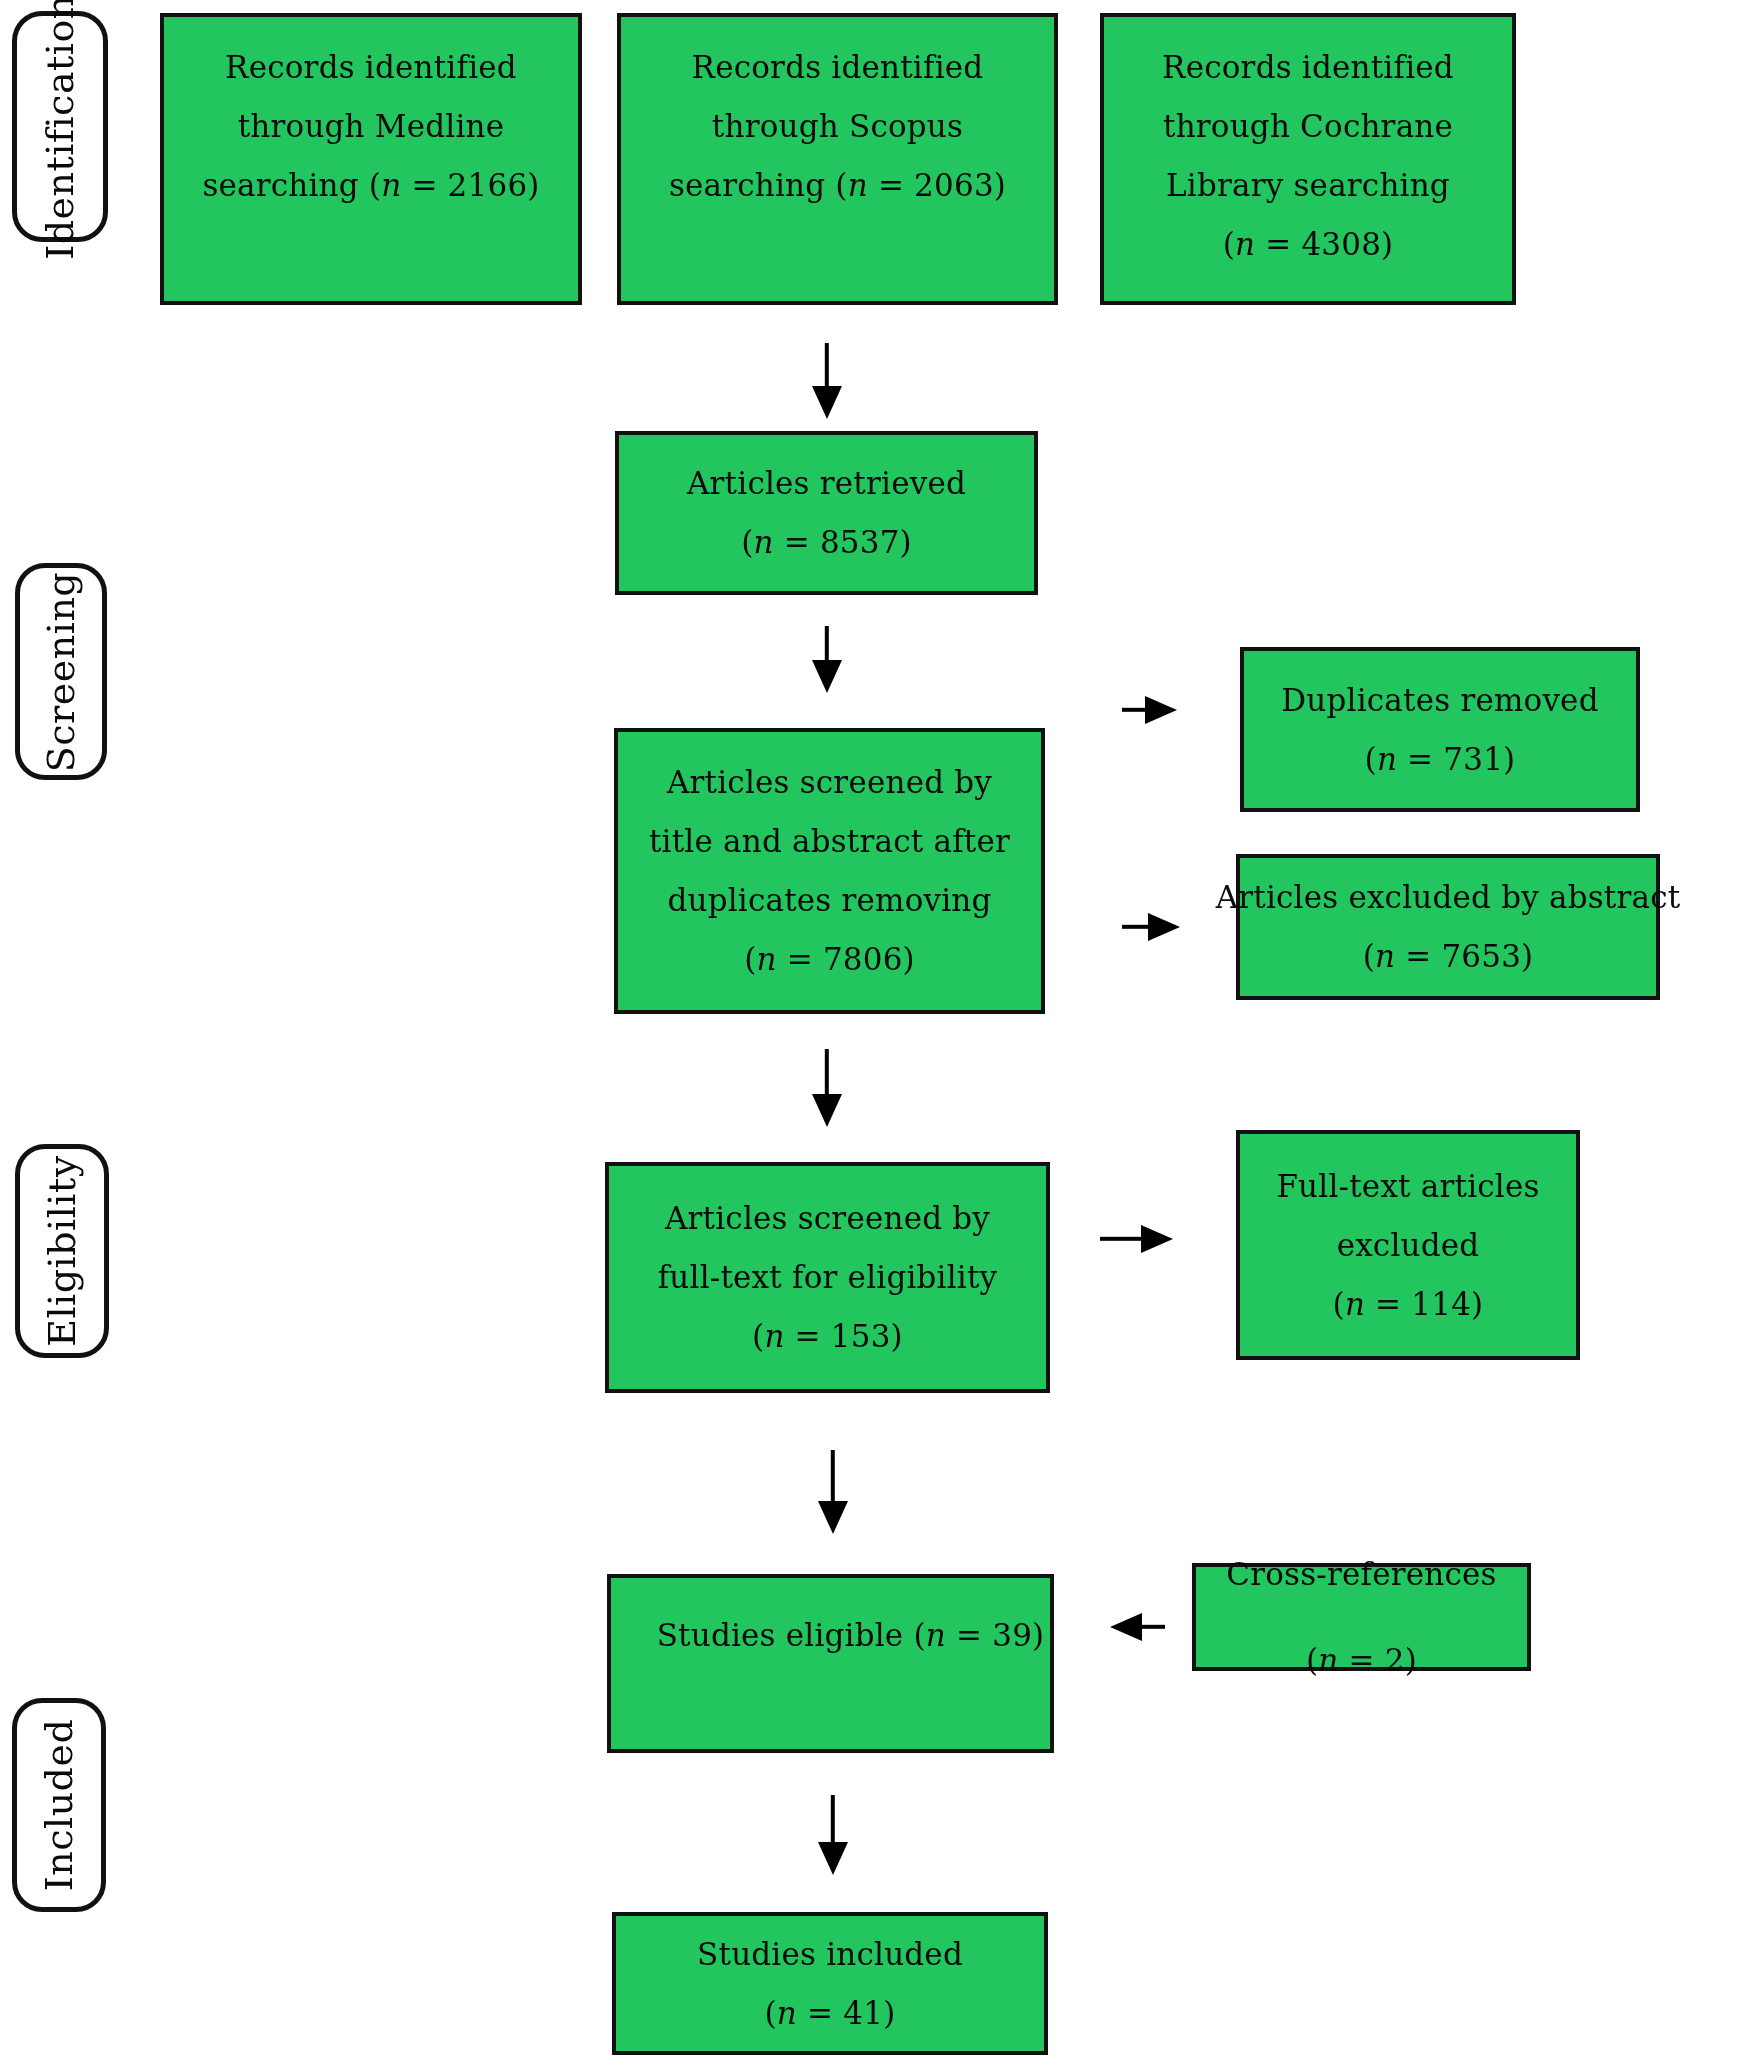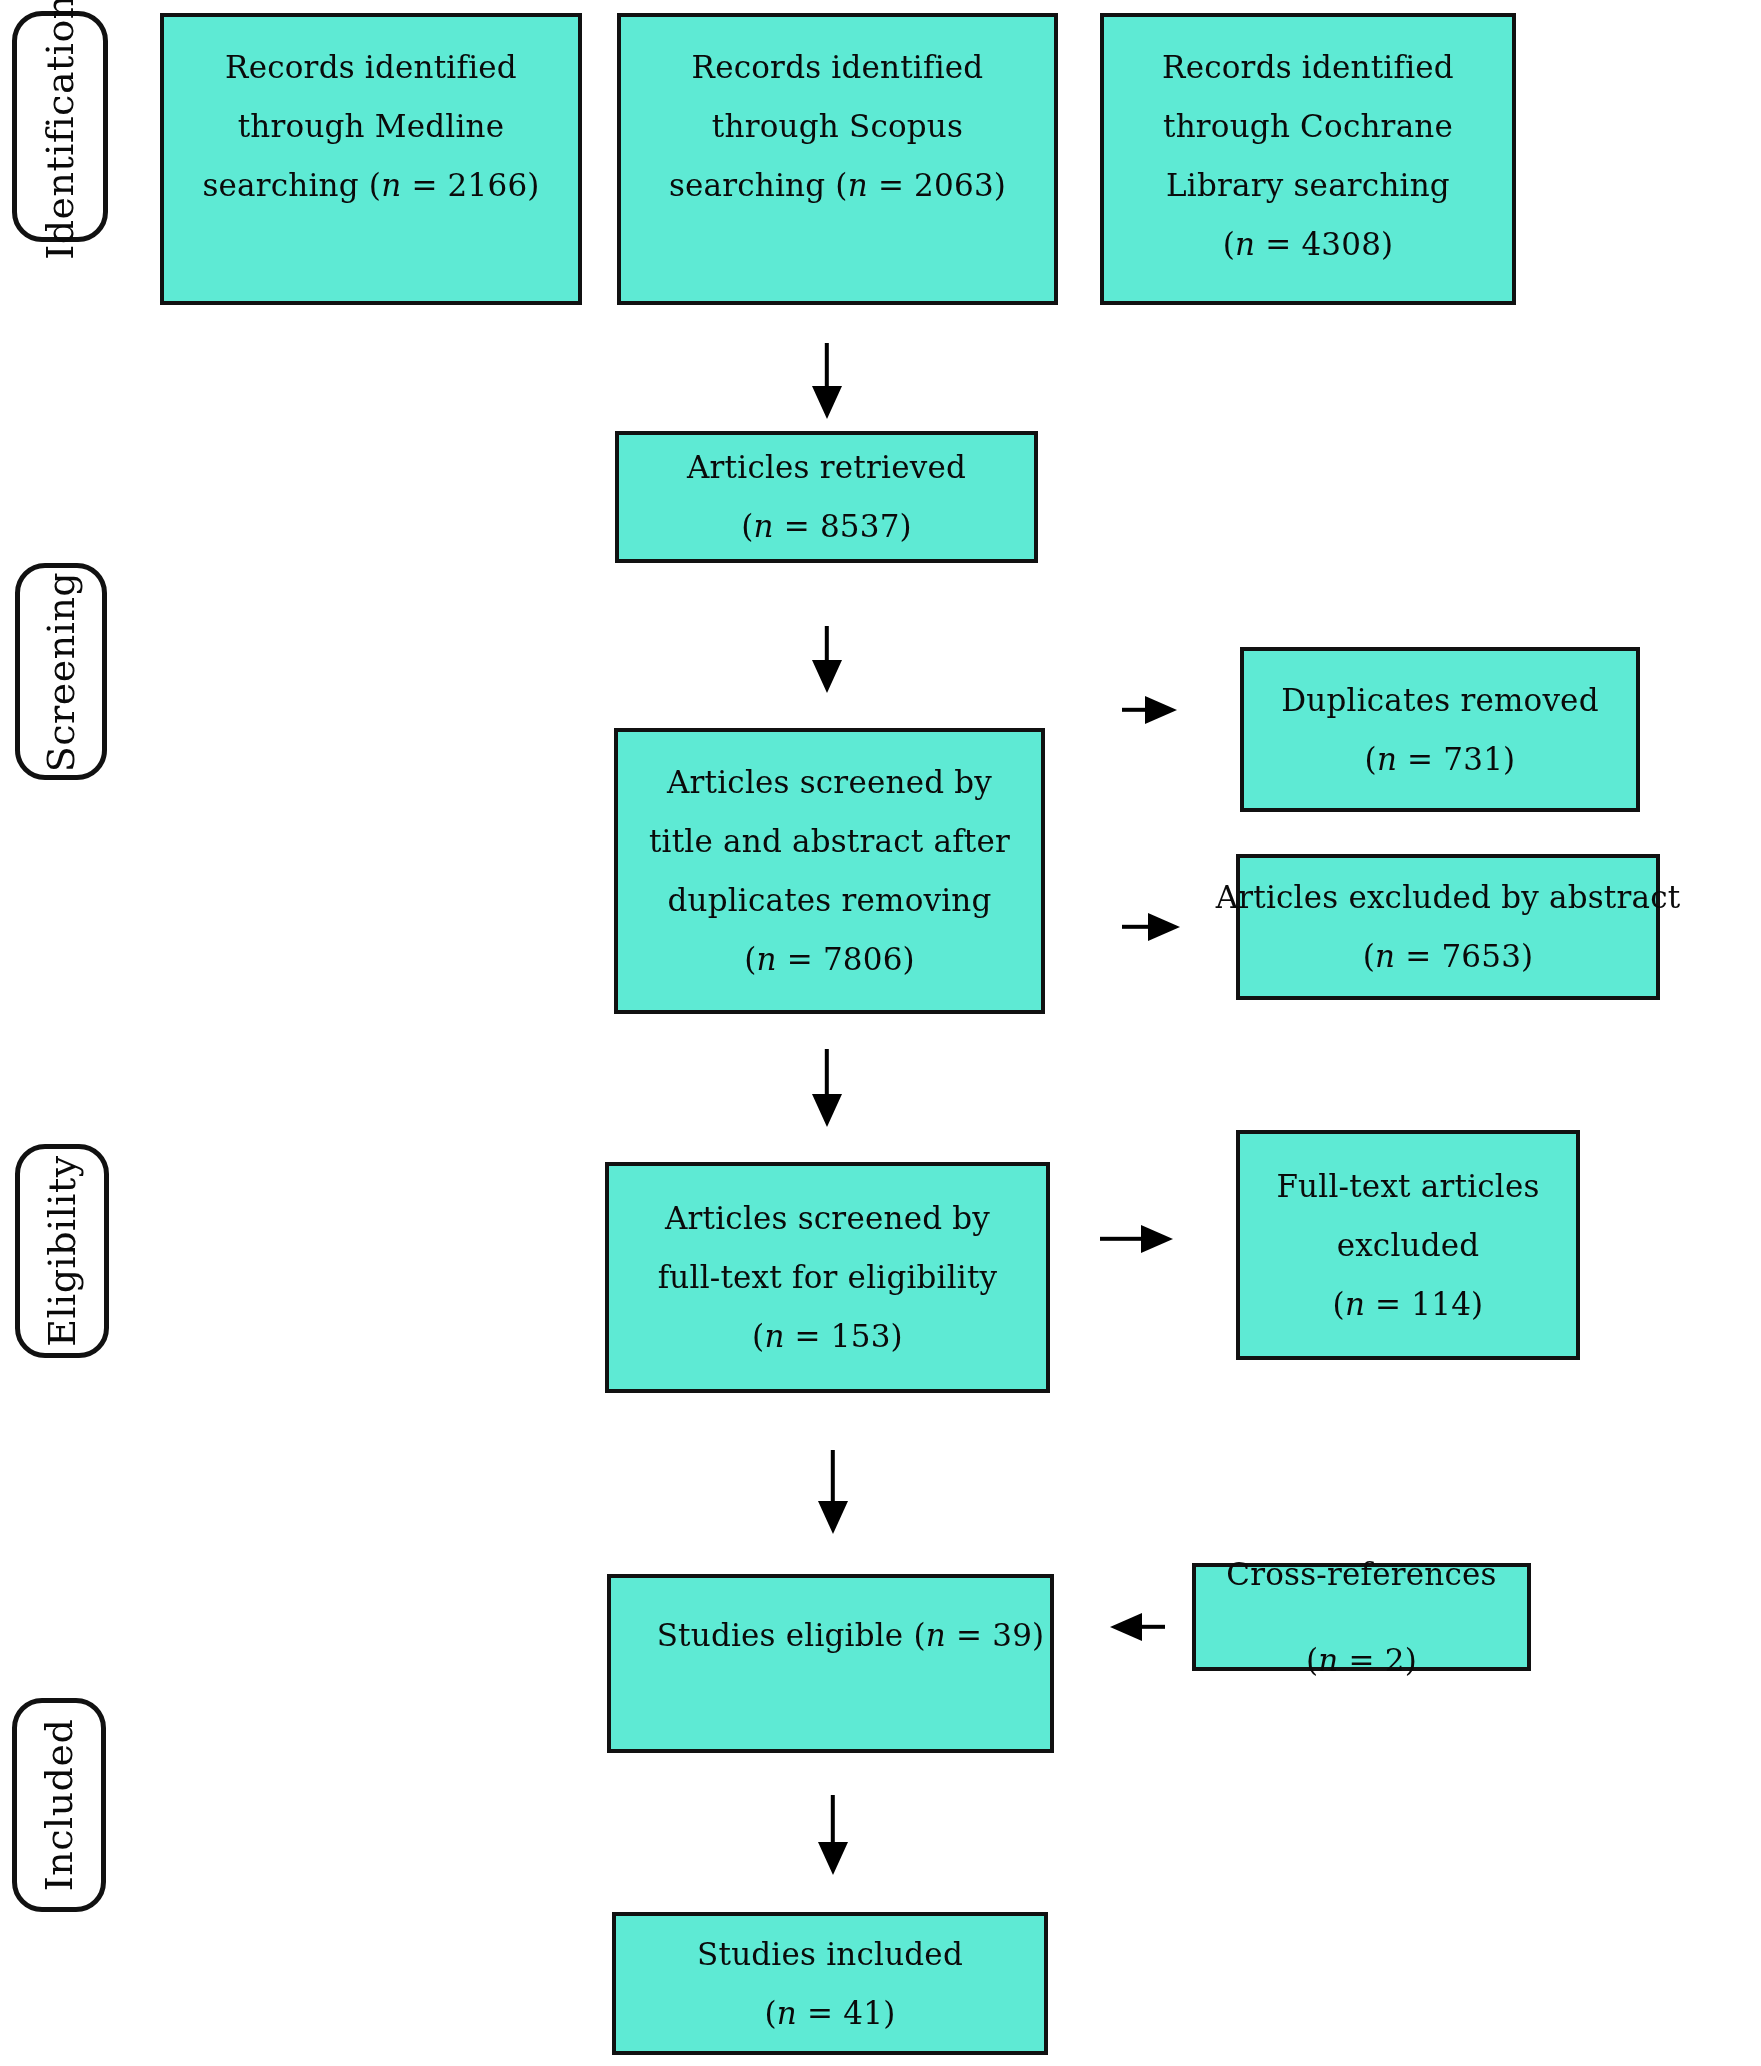--- a/index.html
+++ b/index.html
@@ -8,21 +8,21 @@
     width: 1761px;
     height: 2066px;
     background: #ffffff;
     font-family: "DejaVu Serif", "Liberation Serif", serif;
     color: #0a0a0a;
   }
   
   .node {
     position: absolute;
     border: 4.4px solid #111;
-    background: #5eead4;
+    background: #22c55e;
     box-sizing: border-box;
     display: flex;
     flex-direction: column;
     justify-content: center;
     align-items: center;
     text-align: center;
     font-size: 31px;
     line-height: 59px;
     letter-spacing: 0.2px;
   }
@@ -114,21 +114,21 @@
       <div class="line"><span>through Cochrane</span></div>
       <div class="line"><span>Library searching</span></div>
       <div class="line"><span>(</span><i>n</i><span> = 4308)</span></div>
     </div>
 
   <div class="arrow-v" style="left:811px; top:343px; height:76px;">
     <div class="shaft"></div>
     <div class="head-down"></div>
   </div>
 
-  <div class="node" style="left:615px; top:431px; width:423px; height:132px;">
+  <div class="node" style="left:615px; top:431px; width:423px; height:164px;">
       <div class="line"><span>Articles retrieved</span></div>
       <div class="line"><span>(</span><i>n</i><span> = 8537)</span></div>
     </div>
 
   <div class="arrow-v" style="left:811px; top:626px; height:67px;">
     <div class="shaft"></div>
     <div class="head-down"></div>
   </div>
 
   <div class="node" style="left:614px; top:728px; width:431px; height:286px;">

